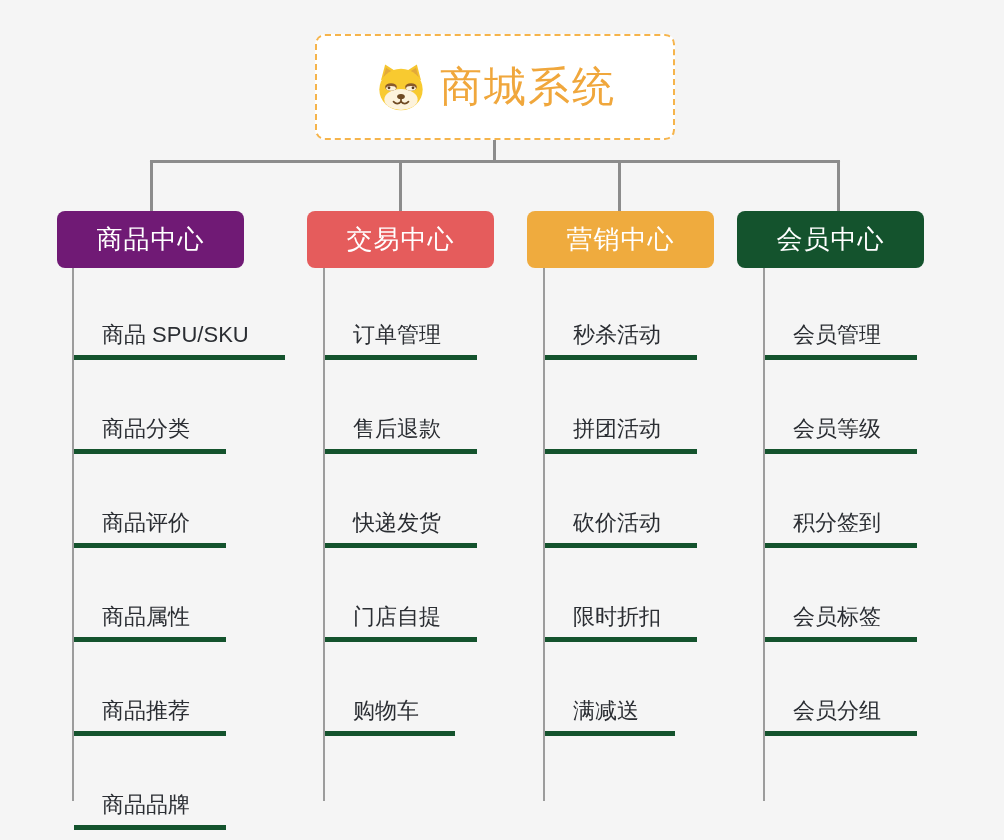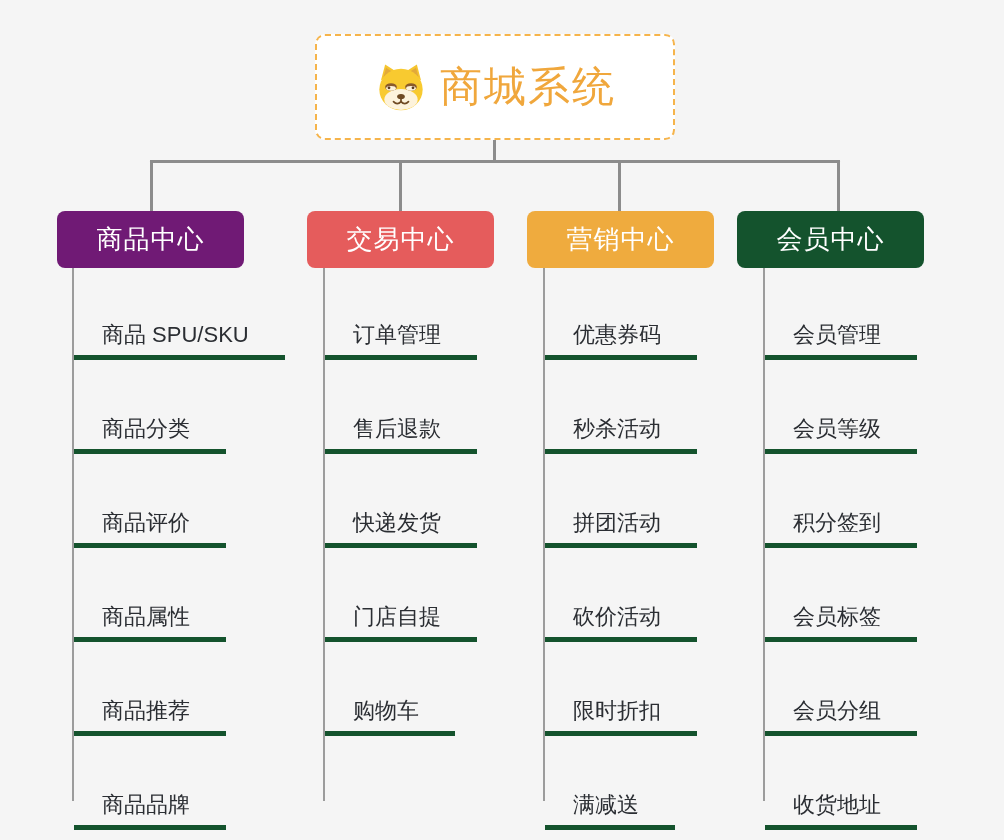--- a/index.html
+++ b/index.html
@@ -130,30 +130,28 @@
 
   <div class="col col-2">
     <div class="leaf">订单管理</div>
     <div class="leaf">售后退款</div>
     <div class="leaf">快递发货</div>
     <div class="leaf">门店自提</div>
     <div class="leaf">购物车</div>
   </div>
 
   <div class="col col-3">
-    <div class="leaf">优惠券码</div>
     <div class="leaf">秒杀活动</div>
     <div class="leaf">拼团活动</div>
     <div class="leaf">砍价活动</div>
     <div class="leaf">限时折扣</div>
     <div class="leaf">满减送</div>
   </div>
 
   <div class="col col-4">
     <div class="leaf">会员管理</div>
     <div class="leaf">会员等级</div>
     <div class="leaf">积分签到</div>
     <div class="leaf">会员标签</div>
     <div class="leaf">会员分组</div>
-    <div class="leaf">收货地址</div>
   </div>
 
 </div>
 
 </body></html>

